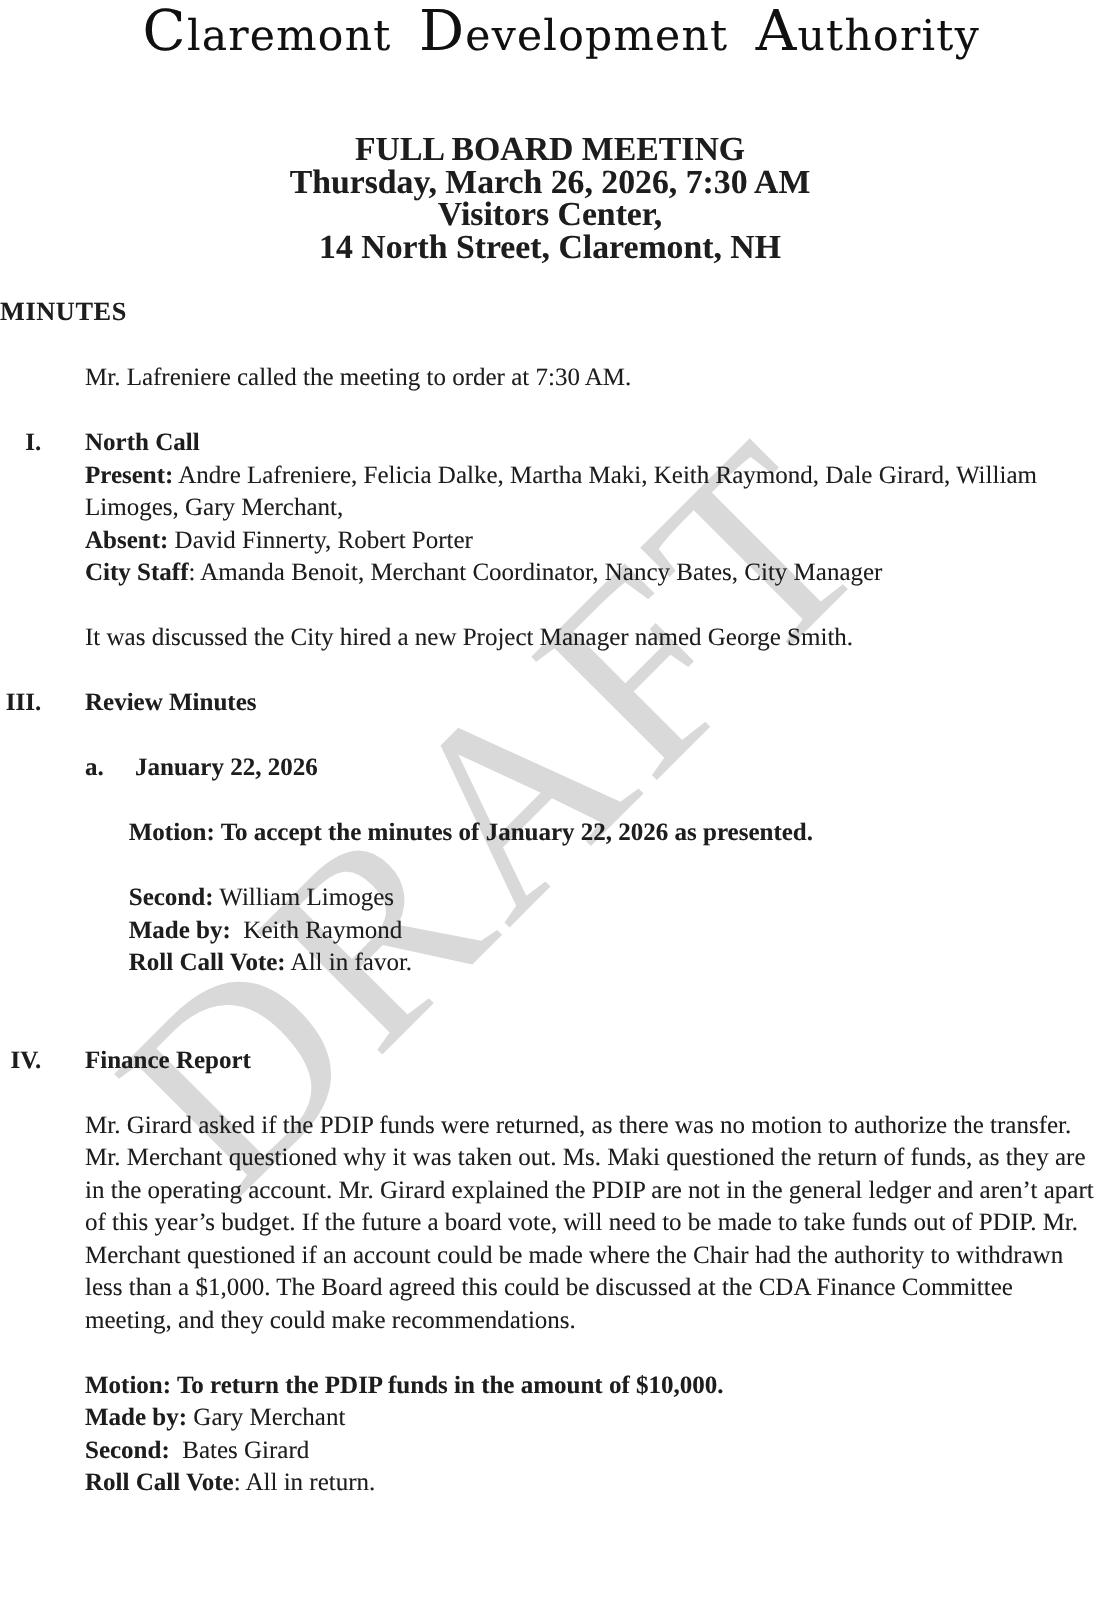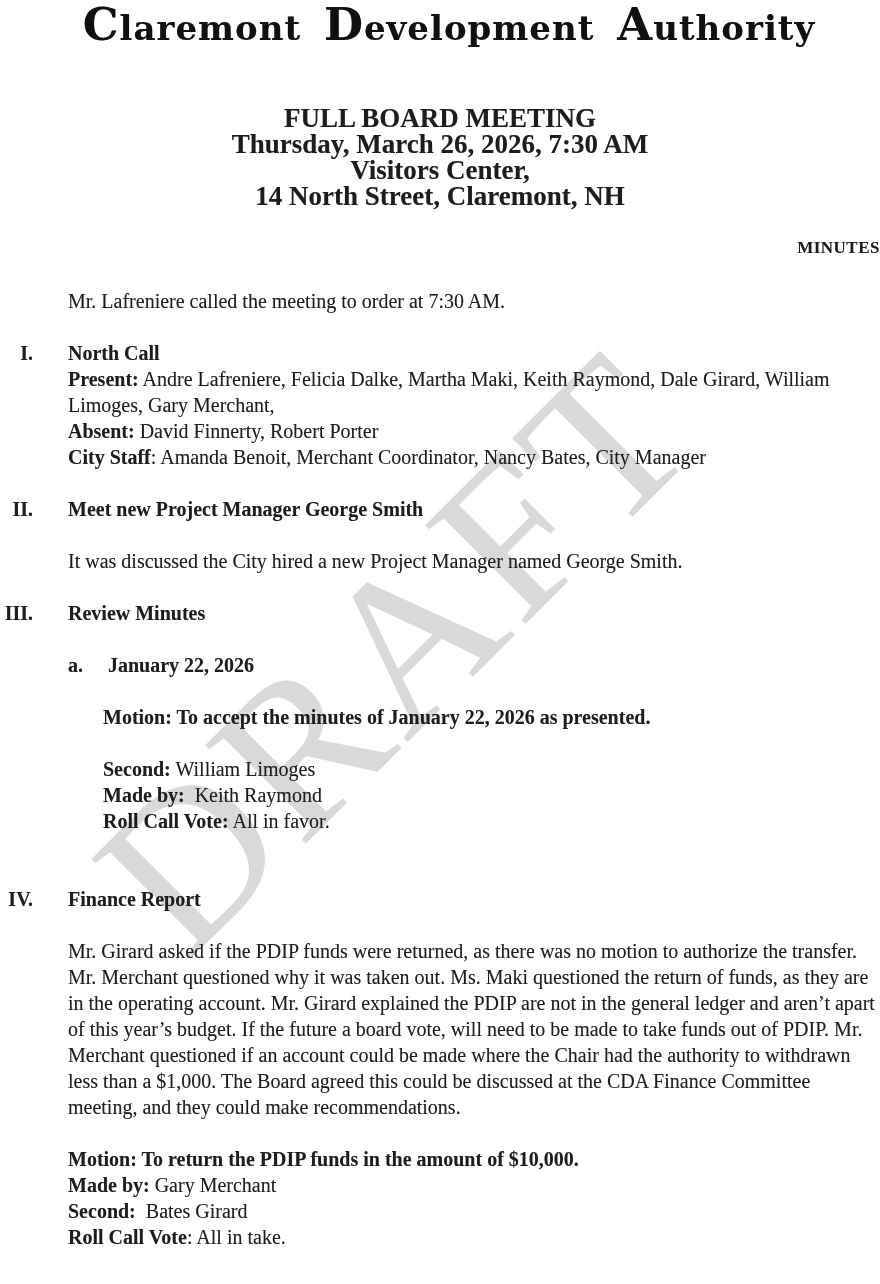--- a/index.html
+++ b/index.html
@@ -30,39 +30,39 @@
     color:var(--wm);
     text-shadow:none;
     white-space:nowrap;
     user-select:none;
   }
   
   .letterhead{padding-top:2px;text-align:center;}
   .org-title{
     margin:0;
     font-family:"DejaVu Serif", serif;
-    font-weight:bold;
+    font-weight:normal;
     font-size:34px;line-height:46px;
     letter-spacing:1px;word-spacing:10px;
     color:#101010;
     padding-left:18px;
   }
   .org-title .cap{font-size:45px;}
   .org-address{
     margin-top:3px;
     font-family:"DejaVu Serif", serif;
     font-weight:bold;
     font-size:18px;line-height:22px;
     letter-spacing:.5px;
     color:var(--accent);
     text-shadow:none;
   }
   
   .meeting-block{margin-top:54px;text-align:center;font-weight:bold;font-size:27px;line-height:26px;}
-  .minutes-title{margin-top:26px;text-align:right;font-weight:bold;font-size:17px;line-height:26px;letter-spacing:.5px;margin-left:15px;}
+  .minutes-title{margin-top:26px;text-align:left;font-weight:bold;font-size:21px;line-height:26px;letter-spacing:.5px;}
   
   p{margin:0;}
   .opening{margin:27px 0 0 68px;}
   .section{margin-top:26px;}
   .section.gap-2{margin-top:52px;}
   .sec-head{position:relative;}
   .sec-num{
     position:absolute;left:0;top:0;width:33px;
     text-align:right;font-weight:bold;
   }
@@ -114,24 +114,20 @@
         <h2 class="sec-heading">North Call</h2>
       </div>
       <div class="sec-content">
         <p class="roll-line"><b>Present:</b><span class="val"> Andre Lafreniere, Felicia Dalke, Martha Maki, Keith Raymond, Dale Girard, William Limoges, Gary Merchant,</span></p>
         <p class="roll-line"><b>Absent:</b><span class="val"> David Finnerty, Robert Porter</span></p>
         <p class="roll-line"><b>City Staff</b><span class="val">: Amanda Benoit, Merchant Coordinator, Nancy Bates, City Manager</span></p>
       </div>
     </div>
 
     <div class="section">
-      <div class="sec-head">
-        <span class="sec-num">II.</span>
-        <h2 class="sec-heading">Meet new Project Manager George Smith</h2>
-      </div>
       <div class="sec-content">
         <p class="para">It was discussed the City hired a new Project Manager named George Smith.</p>
       </div>
     </div>
 
     <div class="section">
       <div class="sec-head">
         <span class="sec-num">III.</span>
         <h2 class="sec-heading">Review Minutes</h2>
       </div>
@@ -152,19 +148,19 @@
       <div class="sec-head">
         <span class="sec-num">IV.</span>
         <h2 class="sec-heading">Finance Report</h2>
       </div>
       <div class="sec-content">
         <p class="para">Mr. Girard asked if the PDIP funds were returned, as there was no motion to authorize the transfer. Mr. Merchant questioned why it was taken out. Ms. Maki questioned the return of funds, as they are in the operating account. Mr. Girard explained the PDIP are not in the general ledger and aren’t apart of this year’s budget. If the future a board vote, will need to be made to take funds out of PDIP. Mr. Merchant questioned if an account could be made where the Chair had the authority to withdrawn less than a $1,000. The Board agreed this could be discussed at the CDA Finance Committee meeting, and they could make recommendations.</p>
         <p class="motion">Motion: To return the PDIP funds in the amount of $10,000.</p>
         <div class="votes tight">
           <p class="vote-line"><b>Made by:</b><span class="val"> Gary Merchant</span></p>
           <p class="vote-line"><b>Second:</b><span class="val">  Bates Girard</span></p>
-          <p class="vote-line"><b>Roll Call Vote</b><span class="val">: All in take.</span></p>
+          <p class="vote-line"><b>Roll Call Vote</b><span class="val">: All in return.</span></p>
         </div>
       </div>
     </div>
 
   </div>
 </div>
 
 </body></html>

